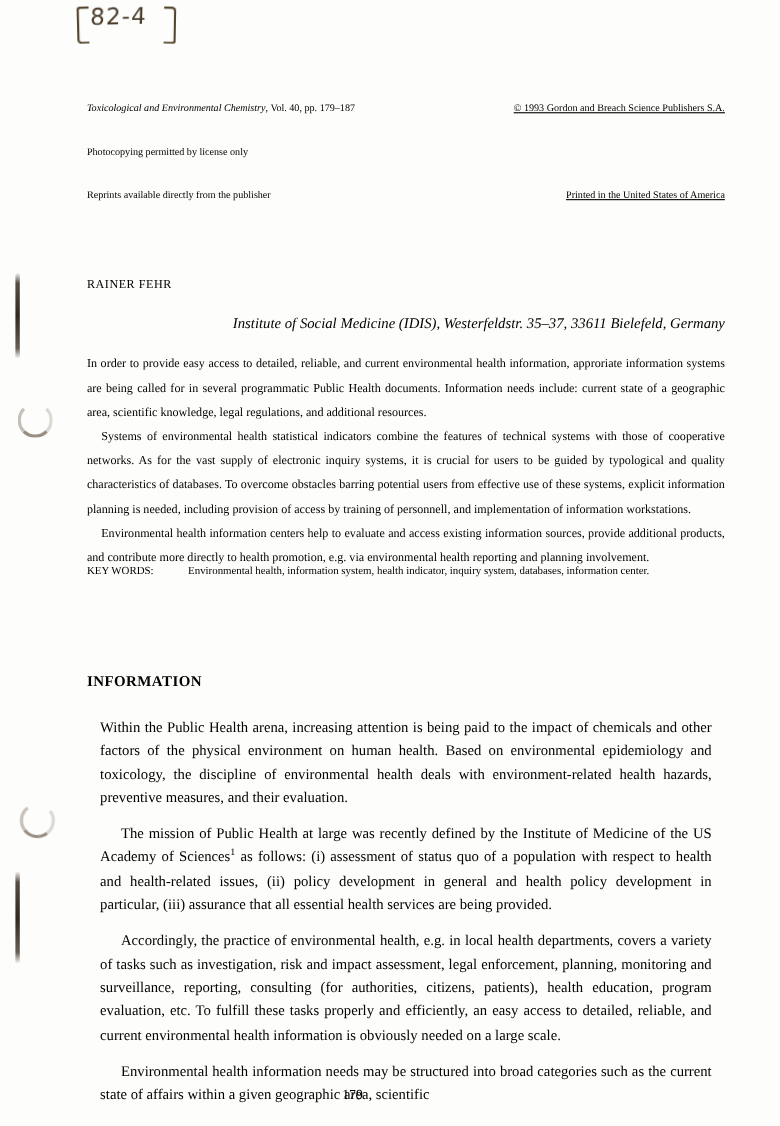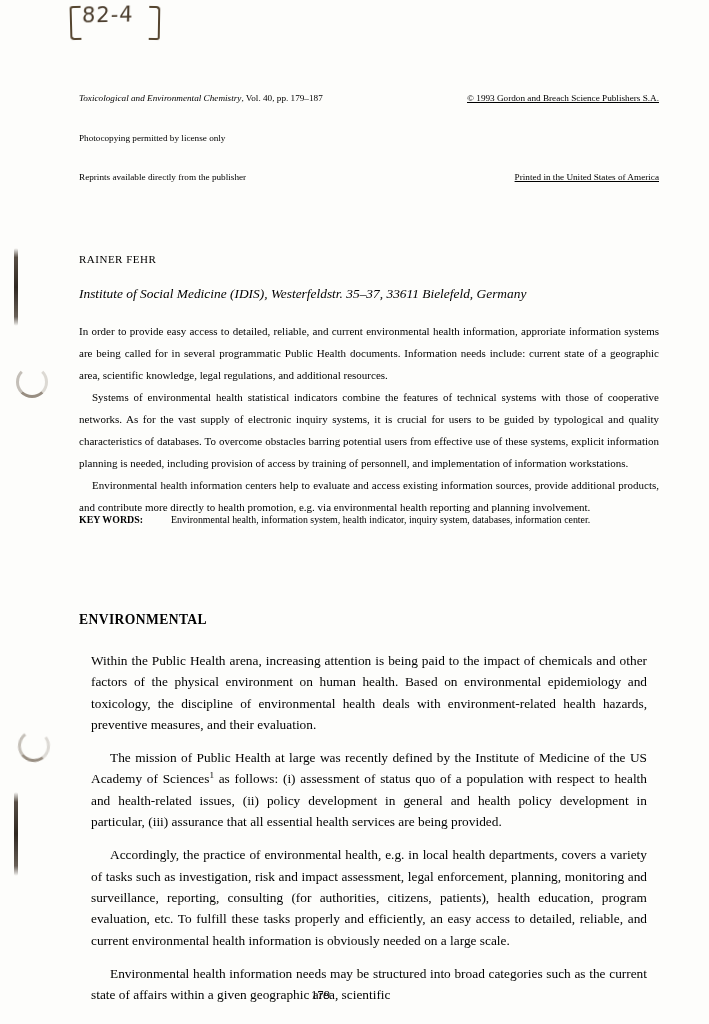--- a/index.html
+++ b/index.html
@@ -130,21 +130,21 @@
     width: 580px;
     text-align: left;
     font-size: 11px;
     letter-spacing: 0.5px;
   }
   .affiliation {
     position: absolute;
     left: 79px;
     top: 286px;
     width: 580px;
-    text-align: left;
+    text-align: right;
     font-style: italic;
     font-size: 13.4px;
   }
 
   
   .abstract {
     position: absolute;
     left: 79px;
     top: 320px;
     width: 580px;
@@ -165,21 +165,20 @@
     top: 513px;
     width: 580px;
     font-size: 9.9px;
     line-height: 13.3px;
     display: flex;
     text-align: justify;
   }
   .kw-label {
     flex: 0 0 92px;
     white-space: nowrap;
-    font-weight: bold;
   }
   .kw-body { flex: 1 1 auto; }
 
   
   .section-heading {
     position: absolute;
     left: 79px;
     top: 601px;
     font-size: 13.6px;
     letter-spacing: 0.4px;
@@ -256,21 +255,21 @@
     <p>In order to provide easy access to detailed, reliable, and current environmental health information, approriate information systems are being called for in several programmatic Public Health documents. Information needs include: current state of a geographic area, scientific knowledge, legal regulations, and additional resources.</p>
     <p>Systems of environmental health statistical indicators combine the features of technical systems with those of cooperative networks. As for the vast supply of electronic inquiry systems, it is crucial for users to be guided by typological and quality characteristics of databases. To overcome obstacles barring potential users from effective use of these systems, explicit information planning is needed, including provision of access by training of personnell, and implementation of information workstations.</p>
     <p>Environmental health information centers help to evaluate and access existing information sources, provide additional products, and contribute more directly to health promotion, e.g. via environmental health reporting and planning involvement.</p>
   </div>
 
   <div class="keywords">
     <div class="kw-label">KEY WORDS:</div>
     <div class="kw-body">Environmental health, information system, health indicator, inquiry system, databases, information center.</div>
   </div>
 
-  <h2 class="section-heading">ENVIRONMENTAL</h2>
+  <h2 class="section-heading">INFORMATION</h2>
 
   <div class="body-text">
     <p>Within the Public Health arena, increasing attention is being paid to the impact of chemicals and other factors of the physical environment on human health. Based on environmental epidemiology and toxicology, the discipline of environmental health deals with environment-related health hazards, preventive measures, and their evaluation.</p>
     <p><span>The mission of Public Health at large was recently defined by the Institute of Medicine of the US Academy of Sciences</span><sup>1</sup><span> as follows: (i) assessment of status quo of a population with respect to health and health-related issues, (ii) policy development in general and health policy development in particular, (iii) assurance that all essential health services are being provided.</span></p>
     <p>Accordingly, the practice of environmental health, e.g. in local health departments, covers a variety of tasks such as investigation, risk and impact assessment, legal enforcement, planning, monitoring and surveillance, reporting, consulting (for authorities, citizens, patients), health education, program evaluation, etc. To fulfill these tasks properly and efficiently, an easy access to detailed, reliable, and current environmental health information is obviously needed on a large scale.</p>
     <p>Environmental health information needs may be structured into broad categories such as the current state of affairs within a given geographic area, scientific</p>
   </div>
 
   <div class="folio">179</div>
 

